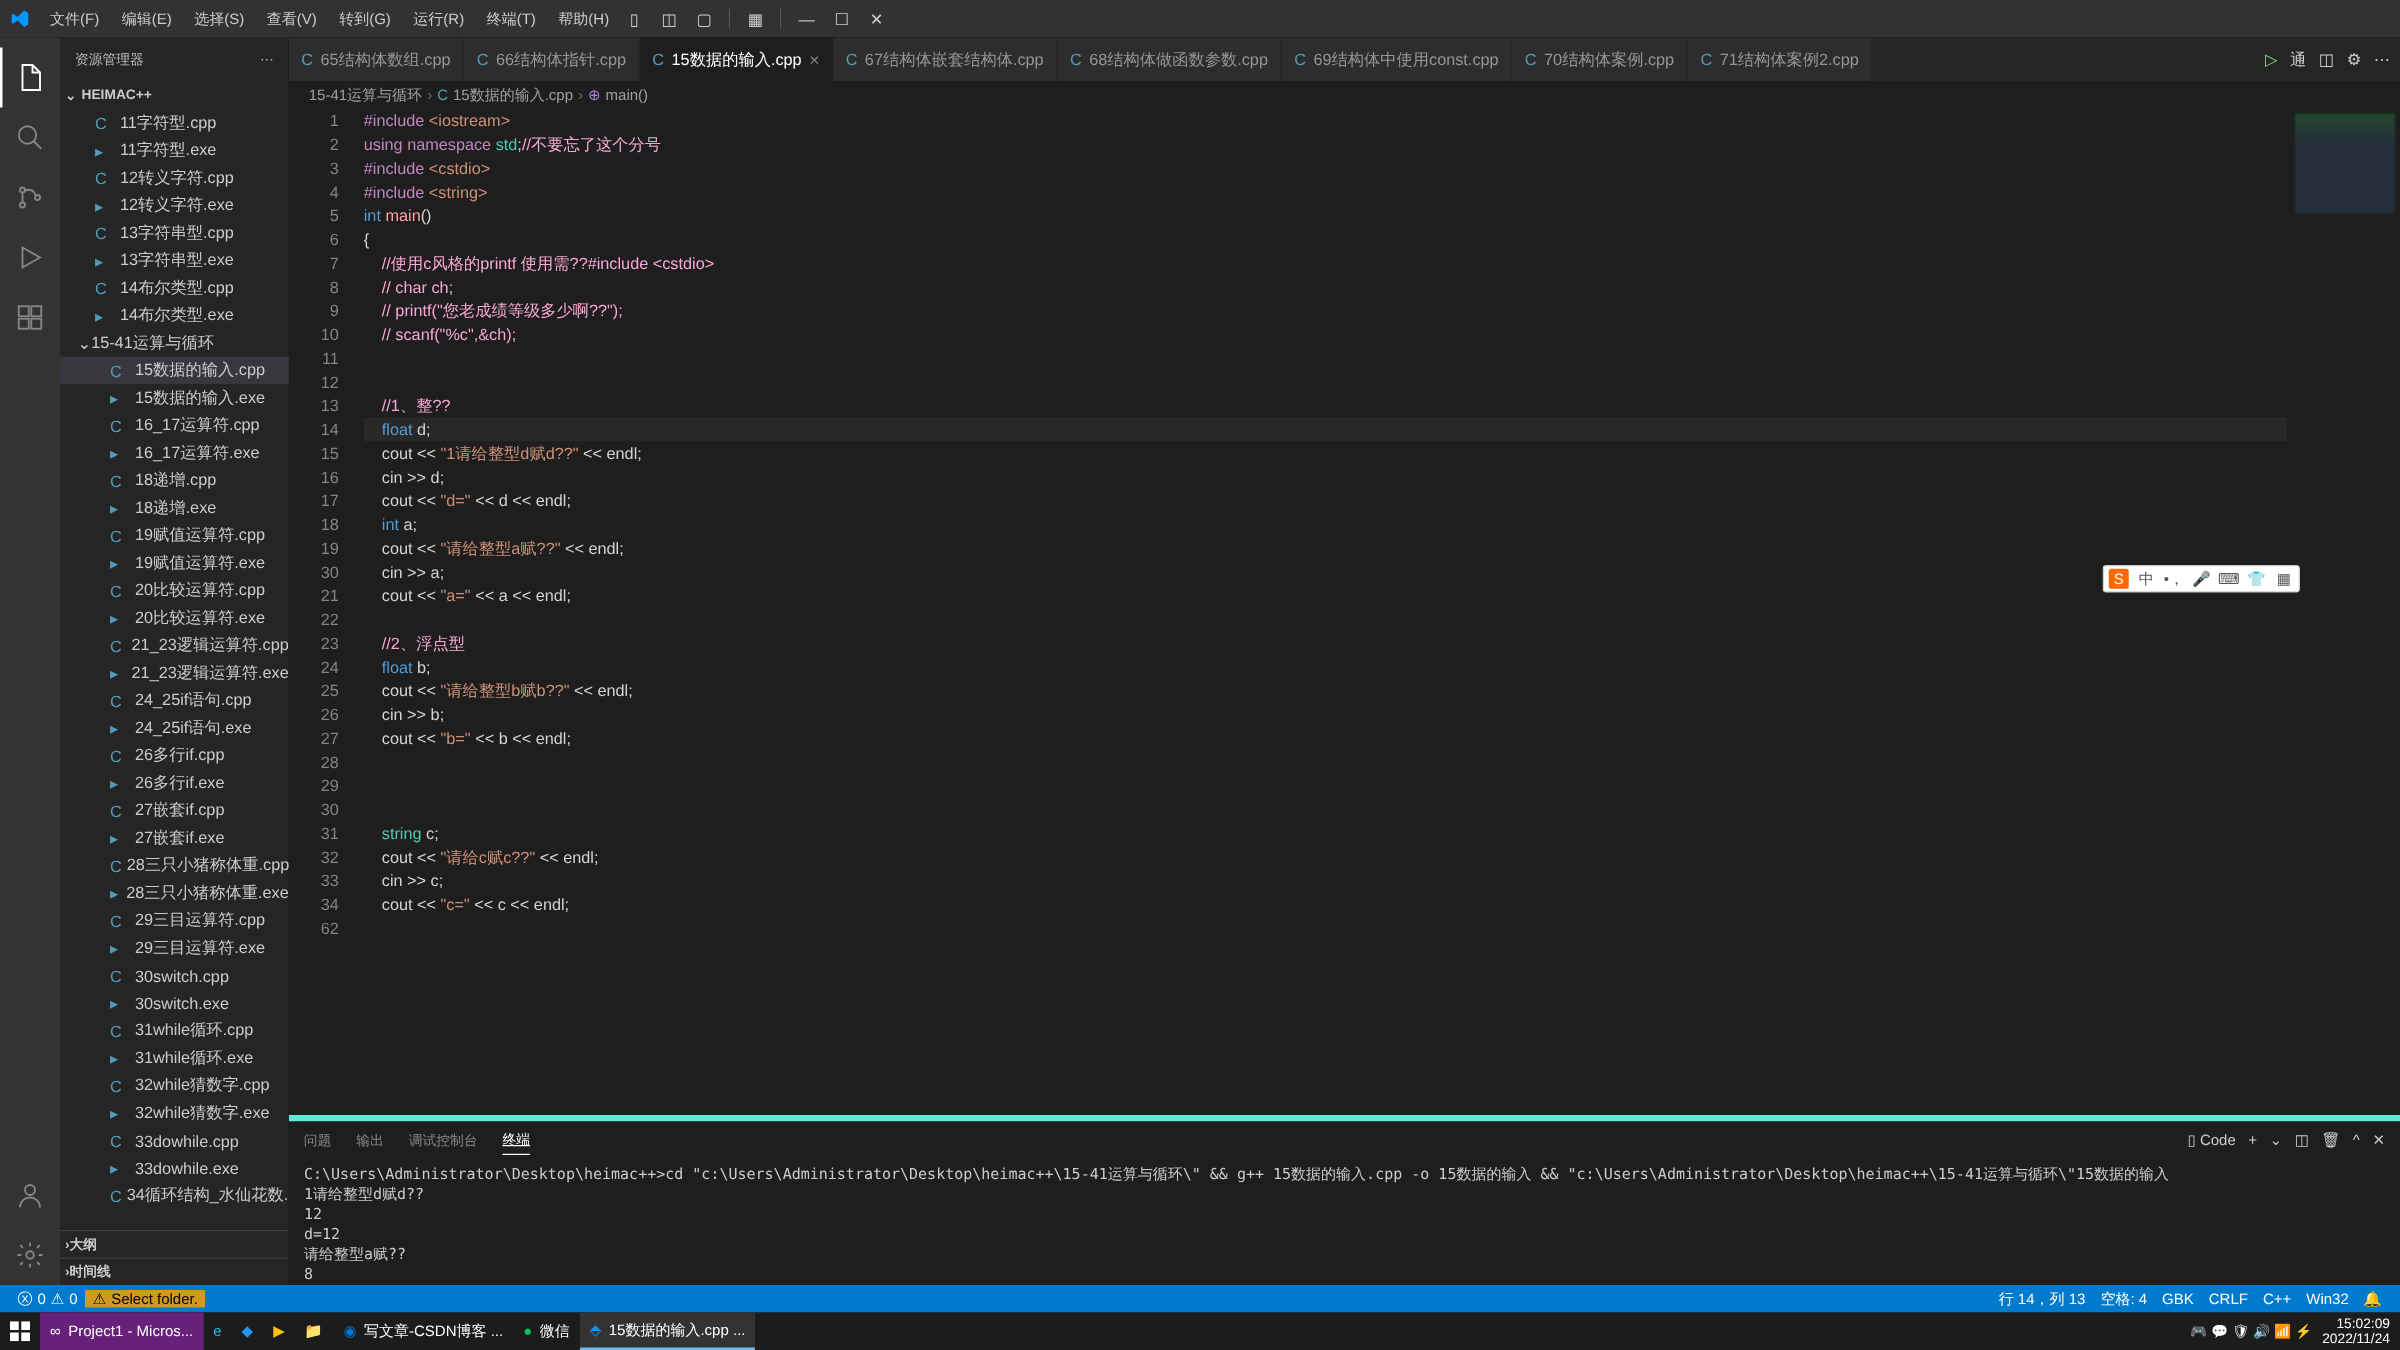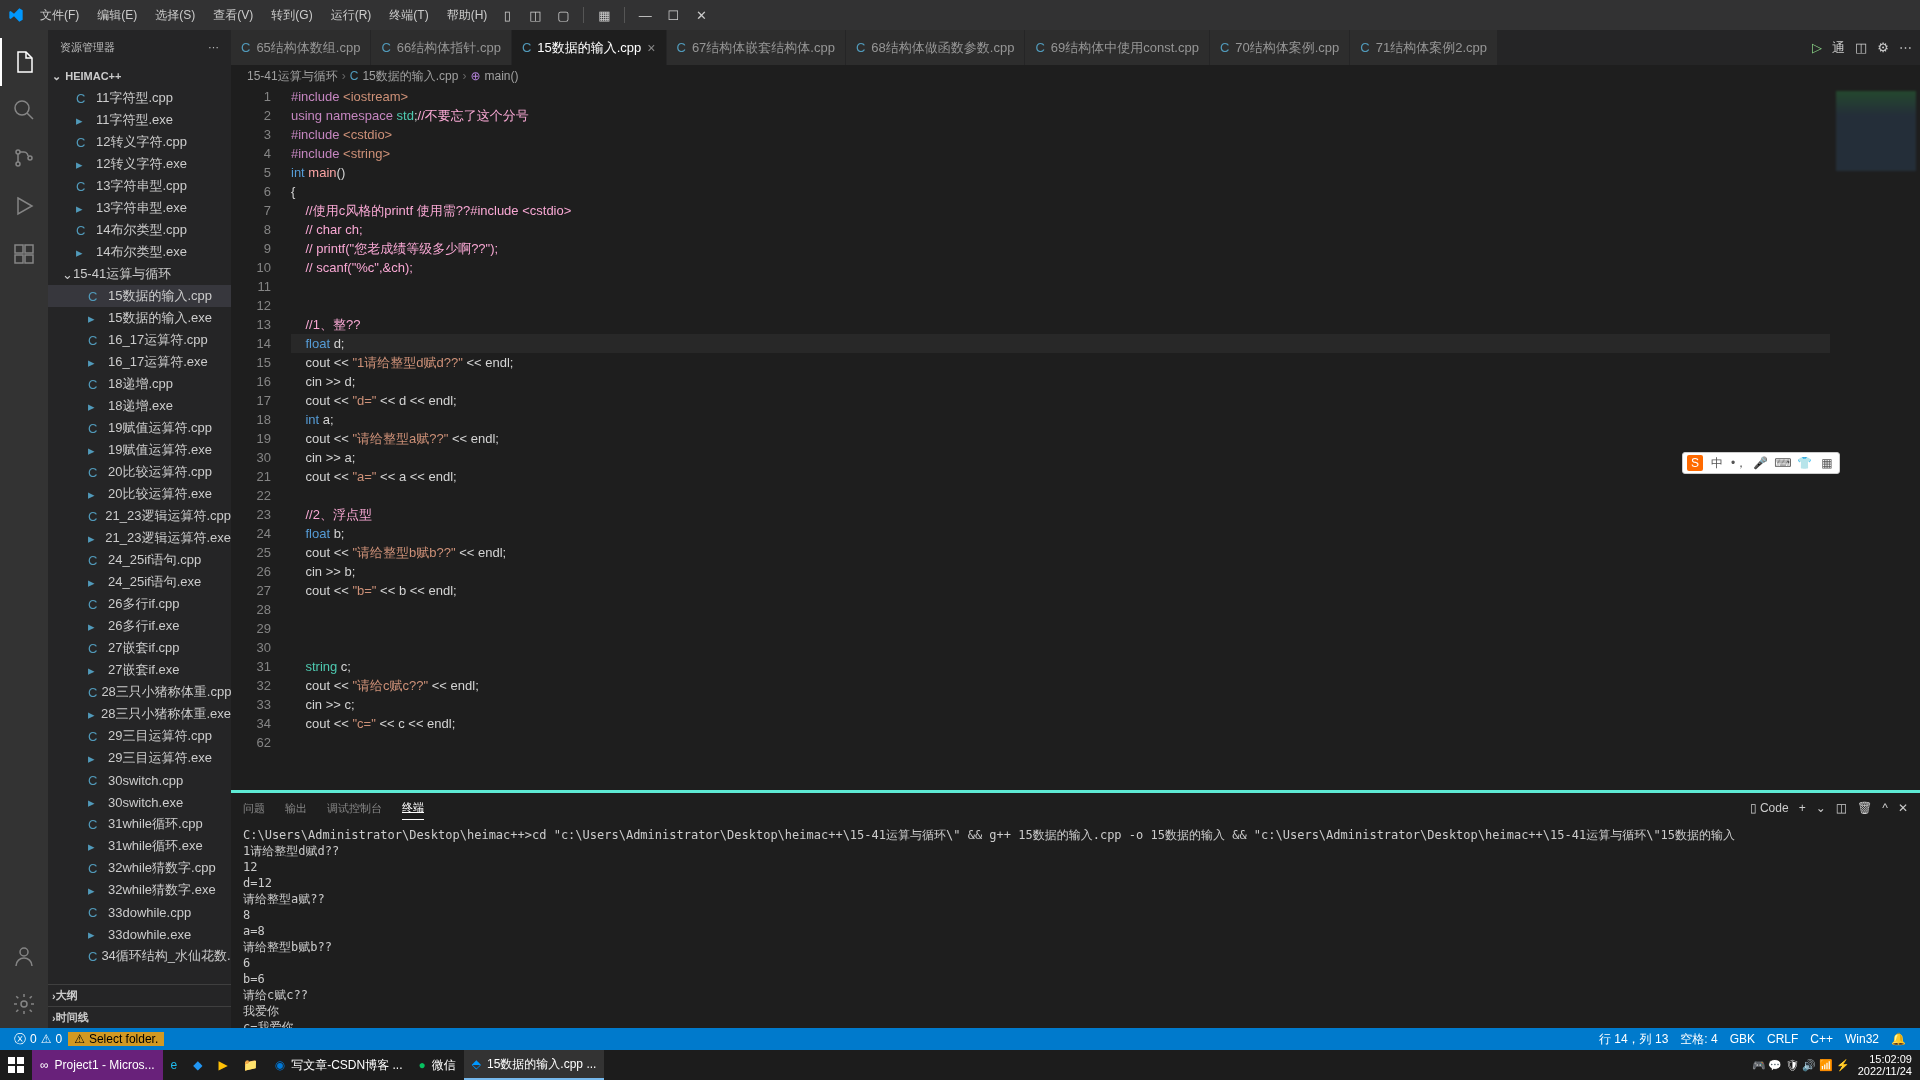--- a/index.html
+++ b/index.html
@@ -50,21 +50,21 @@
 .kw { color: #c586c0; }
 .type { color: #569cd6; }
 .str { color: #ce9178; }
 .com { color: #f9a8d4; }
 .inc { color: #ce9178; }
 .fn { color: #fca5a5; }
 .ns { color: #4ec9b0; }
 .minimap { width: 90px; background: #1e1e1e; position: relative; }
 .minimap-preview { position: absolute; top: 4px; right: 4px; width: 80px; height: 80px; opacity: 0.3; }
 
-.panel { height: 238px; background: #1e1e1e; border-top: 3px solid #5eead4; display: flex; flex-direction: column; }
+.panel { height: 136px; background: #1e1e1e; border-top: 5px solid #5eead4; display: flex; flex-direction: column; }
 .panel-tabs { height: 30px; display: flex; align-items: center; padding: 0 12px; gap: 20px; font-size: 11px; color: #888; }
 .panel-tab { cursor: pointer; padding: 4px 0; }
 .panel-tab.active { color: #fff; border-bottom: 1px solid #fff; text-decoration: underline; }
 .panel-tabs-right { margin-left: auto; display: flex; gap: 10px; align-items: center; color: #ccc; font-size: 12px; }
 .panel-content { flex: 1; padding: 4px 12px; font-family: Consolas, monospace; font-size: 12px; line-height: 16px; color: #ccc; overflow: auto; white-space: pre-wrap; }
 
 .statusbar { height: 22px; background: #007acc; display: flex; align-items: center; padding: 0 8px; font-size: 12px; color: #fff; }
 .statusbar .item { padding: 0 6px; display: flex; align-items: center; gap: 4px; cursor: pointer; }
 .statusbar .right { margin-left: auto; display: flex; }
 .statusbar .warn { background: #007acc; }

